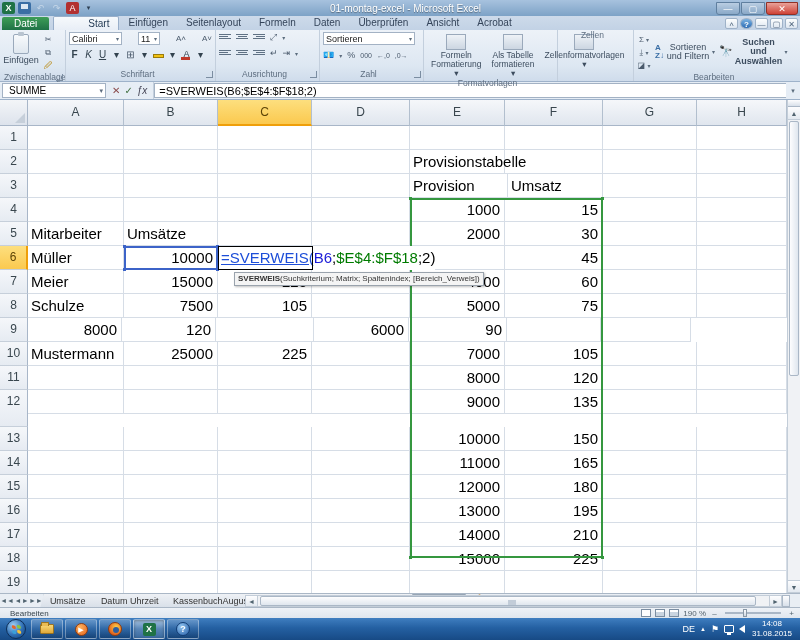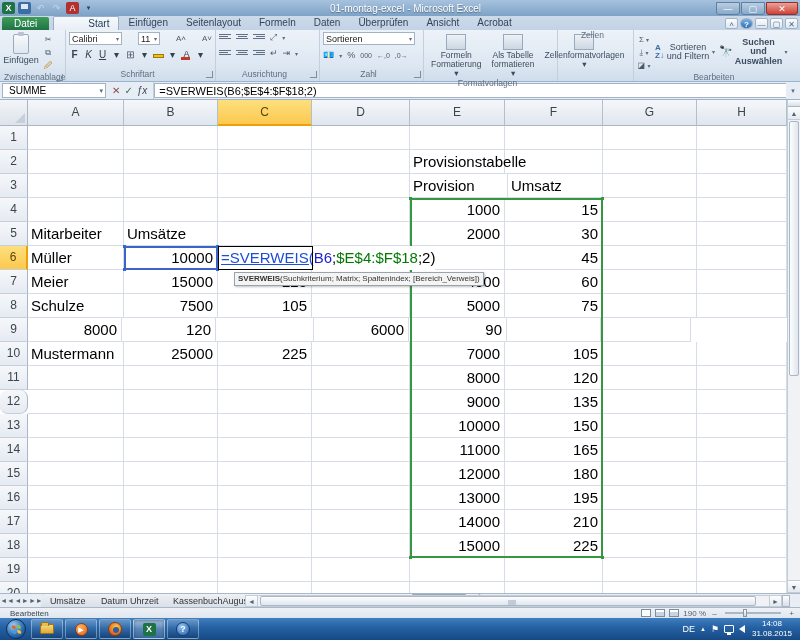--- a/index.html
+++ b/index.html
@@ -477,21 +477,21 @@
         <div class="cell" style="width: 96px; height: 24px;"></div>
         <div class="cell" style="width: 94px; height: 24px;"></div>
         <div class="cell" style="width: 94px; height: 24px;"></div>
         <div class="cell" style="width: 98px; height: 24px;"></div>
         <div class="cell num" style="width: 95px; height: 24px;">8000</div>
         <div class="cell num" style="width: 98px; height: 24px;">120</div>
         <div class="cell" style="width: 94px; height: 24px;"></div>
         <div class="cell" style="width: 90px; height: 24px;"></div>
       </div>
       <div class="grow">
-        <div class="rhead" style="width: 28px; height: 24px; line-height: 22px; border-radius: 8px;">12</div>
+        <div class="rhead" style="width: 28px; height: 37px; line-height: 22px;">12</div>
         <div class="cell" style="width: 96px; height: 24px;"></div>
         <div class="cell" style="width: 94px; height: 24px;"></div>
         <div class="cell" style="width: 94px; height: 24px;"></div>
         <div class="cell" style="width: 98px; height: 24px;"></div>
         <div class="cell num" style="width: 95px; height: 24px;">9000</div>
         <div class="cell num" style="width: 98px; height: 24px;">135</div>
         <div class="cell" style="width: 94px; height: 24px;"></div>
         <div class="cell" style="width: 90px; height: 24px;"></div>
       </div>
       <div class="grow">

